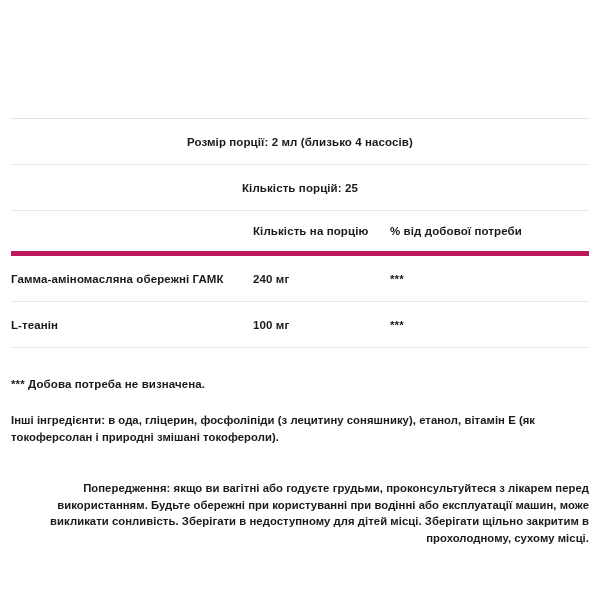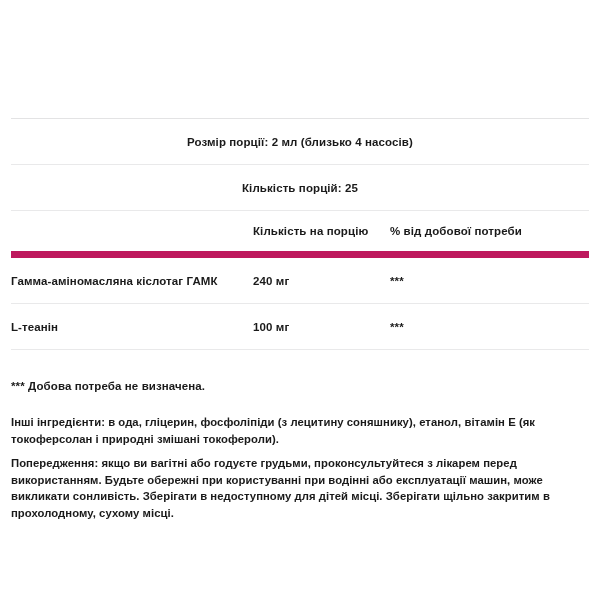--- a/index.html
+++ b/index.html
@@ -71,21 +71,21 @@
     padding: 0;
     text-align: left;
     vertical-align: middle;
     font-weight: bold;
     font-size: 11.5px;
     letter-spacing: 0.1px;
     color: #1a1a1a;
   }
   table.facts thead th {
     height: 40px;
-    border-bottom: 7px solid #be185d;
+    border-bottom: 5px solid #be185d;
     margin-left: 32px;
   }
   table.facts tbody td {
     height: 45px;
     border-bottom: 1px solid #e9e9ea;
   }
   .stars {
     letter-spacing: 0.6px;
     font-size: 11.5px;
   }
@@ -104,21 +104,21 @@
     padding: 0 11px;
     font-size: 11.3px;
     font-weight: bold;
     line-height: 16.5px;
     letter-spacing: 0.05px;
     color: #1a1a1a;
     box-sizing: border-box;
   }
   .para.ingredients { margin-top: 22px; width: 600px; }
   .para.free-from   { margin-top: 14px; }
-  .para.warning     { margin-top: 8px; width: 600px; }
+  .para.warning     { margin-top: 35px; width: 600px; text-align: right; }
 </style>
 </head>
 <body>
 
 <div class="panel">
 
   <div class="spacer-top"></div>
 
   <div class="rule rule-strong"></div>
 
@@ -142,21 +142,21 @@
     </colgroup>
     <thead>
       <tr>
         <th></th>
         <th>Кількість на порцію</th>
         <th>% від добової потреби</th>
       </tr>
     </thead>
     <tbody>
       <tr>
-        <td>Гамма-аміномасляна кіслотаг ГАМК</td>
+        <td>Гамма-аміномасляна обережні ГАМК</td>
         <td>240 мг</td>
         <td class="stars">***</td>
       </tr>
       <tr>
         <td>L-теанін</td>
         <td>100 мг</td>
         <td class="stars">***</td>
       </tr>
     </tbody>
   </table>

